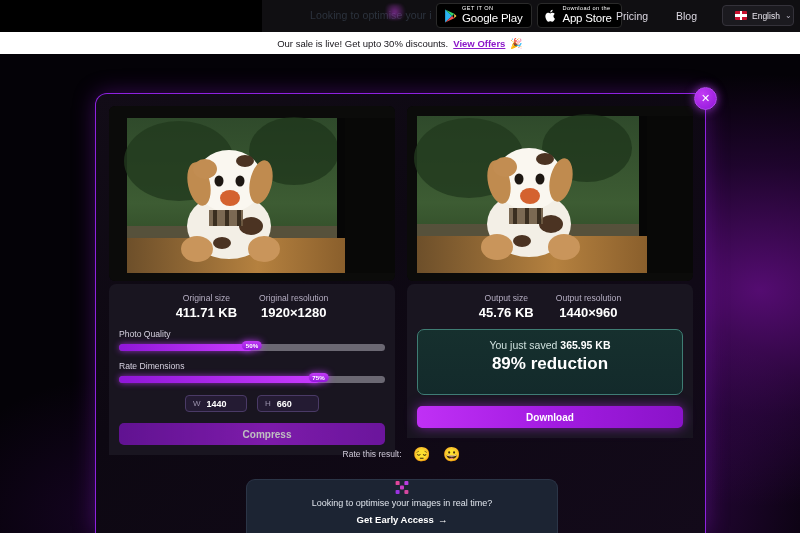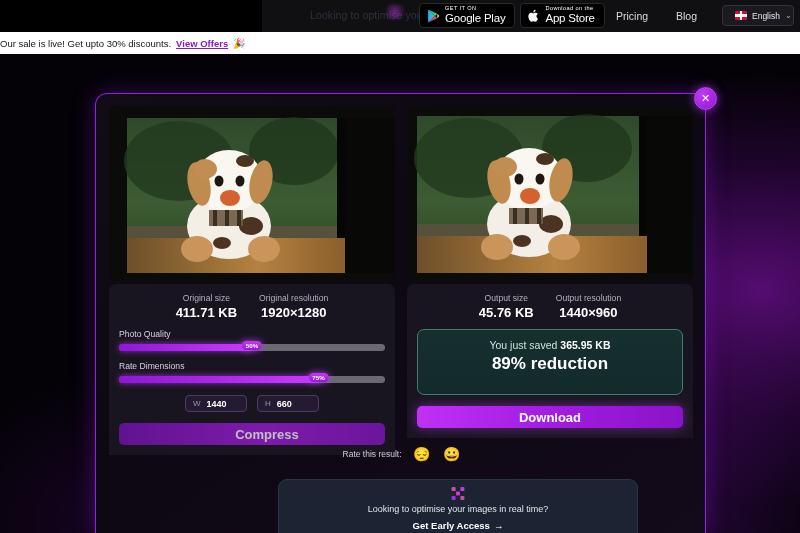--- a/index.html
+++ b/index.html
@@ -36,21 +36,21 @@
     position: absolute; left: 310px; top: 9px;
     font-size: 10.5px; color: #2e3540; letter-spacing: 0.1px;
     white-space: nowrap; opacity: .95;
   }
   .nav-ghost-dot {
     position: absolute; left: 386px; top: 4px; width: 22px; height: 16px;
     background: radial-gradient(circle at 40% 50%, rgba(190,60,220,.55), rgba(0,0,0,0) 70%);
     filter: blur(1.2px);
   }
   .store-badges {
-    position: absolute; left: 419px; top: 3px;
+    position: absolute; left: 436px; top: 3px;
     display: flex; gap: 5px; align-items: center;
   }
   .badge {
     background: #000; border-radius: 4px;
     display: flex; align-items: center; gap: 5px;
     padding: 3px 9px 3px 7px; height: 25px;
     border: 1px solid #2a2a2a;
   }
   .badge .b-txt { display: flex; flex-direction: column; line-height: 1; }
   .badge .b-small { font-size: 5.6px; color: #fff; letter-spacing: .4px; }
@@ -78,21 +78,21 @@
       linear-gradient(0deg, transparent 38%, #fff 38%, #fff 62%, transparent 62%),
       #c8102e;
   }
   .lang-label { font-size: 8.5px; color: #e7e4ec; }
   .chev { margin-left: auto; color: #b9b4c2; font-size: 8px; }
 
   
   .sale-banner {
     position: absolute; top: 32px; left: 0; width: 800px; height: 22px;
     background: #fff;
-    display: flex; align-items: center; gap: 5px;
+    display: flex; align-items: center; justify-content: center; gap: 5px;
     z-index: 39;
   }
   .sale-text { font-size: 9.5px; color: #16141a; }
   .sale-link {
     font-size: 9.5px; color: #8b17c9; font-weight: bold;
     text-decoration: underline;
   }
   .sale-emoji { font-size: 10px; }
 
   
@@ -164,21 +164,21 @@
     width: 62px; height: 17px; border-radius: 4px;
     background: #241b33; border: 1px solid #4a3a66;
     display: flex; align-items: center; gap: 6px; padding: 0 7px;
   }
   .dim-key { font-size: 8px; color: #9b92ad; }
   .dim-val { font-size: 9px; color: #fff; font-weight: bold; }
 
   .action-btn {
     margin-top: 11px; width: 100%; height: 22px; border-radius: 5px;
     display: flex; align-items: center; justify-content: center;
-    font-size: 13px; font-weight: bold; color: #fff;
+    font-size: 10px; font-weight: bold; color: #fff;
     border: none; cursor: pointer;
   }
   .btn-compress {
     background: linear-gradient(90deg, #7d12bd, #a41ee0 55%, #8b16cc);
     opacity: .72;
     padding-left: 30px;
   }
   .btn-download {
     background: linear-gradient(90deg, #c030f5 0%, #a31ce2 50%, #8a13c9 100%);
     box-shadow: 0 0 12px rgba(180,45,235,.55);
@@ -198,24 +198,24 @@
   .rate-row {
     position: absolute; left: 0; top: 353px; width: 611px;
     display: flex; align-items: center; justify-content: center; gap: 12px;
   }
   .rate-label { font-size: 8.5px; color: #cfc9d8; }
   .emoji-btn { font-size: 14px; line-height: 1; cursor: pointer; }
 
   
   .promo {
     position: absolute; left: 150px; top: 385px;
-    width: 360px; height: 55px;
+    width: 312px; height: 55px;
     background: #1c2433; border-radius: 9px 9px 0 0;
     border: 1px solid #2b3547; border-bottom: none;
-    text-align: center; padding-top: 6px; margin-left: 32px;
+    text-align: center; 
   }
   .promo-logo {
     width: 16px; height: 15px; margin: 0 auto 3px;
     display: block;
   }
   .promo-text { font-size: 9px; color: #dfe4ec; }
   .promo-cta {
     margin-top: 6px; font-size: 9.5px; font-weight: bold; color: #fff;
     display: inline-flex; align-items: center; gap: 4px; cursor: pointer;
   }

